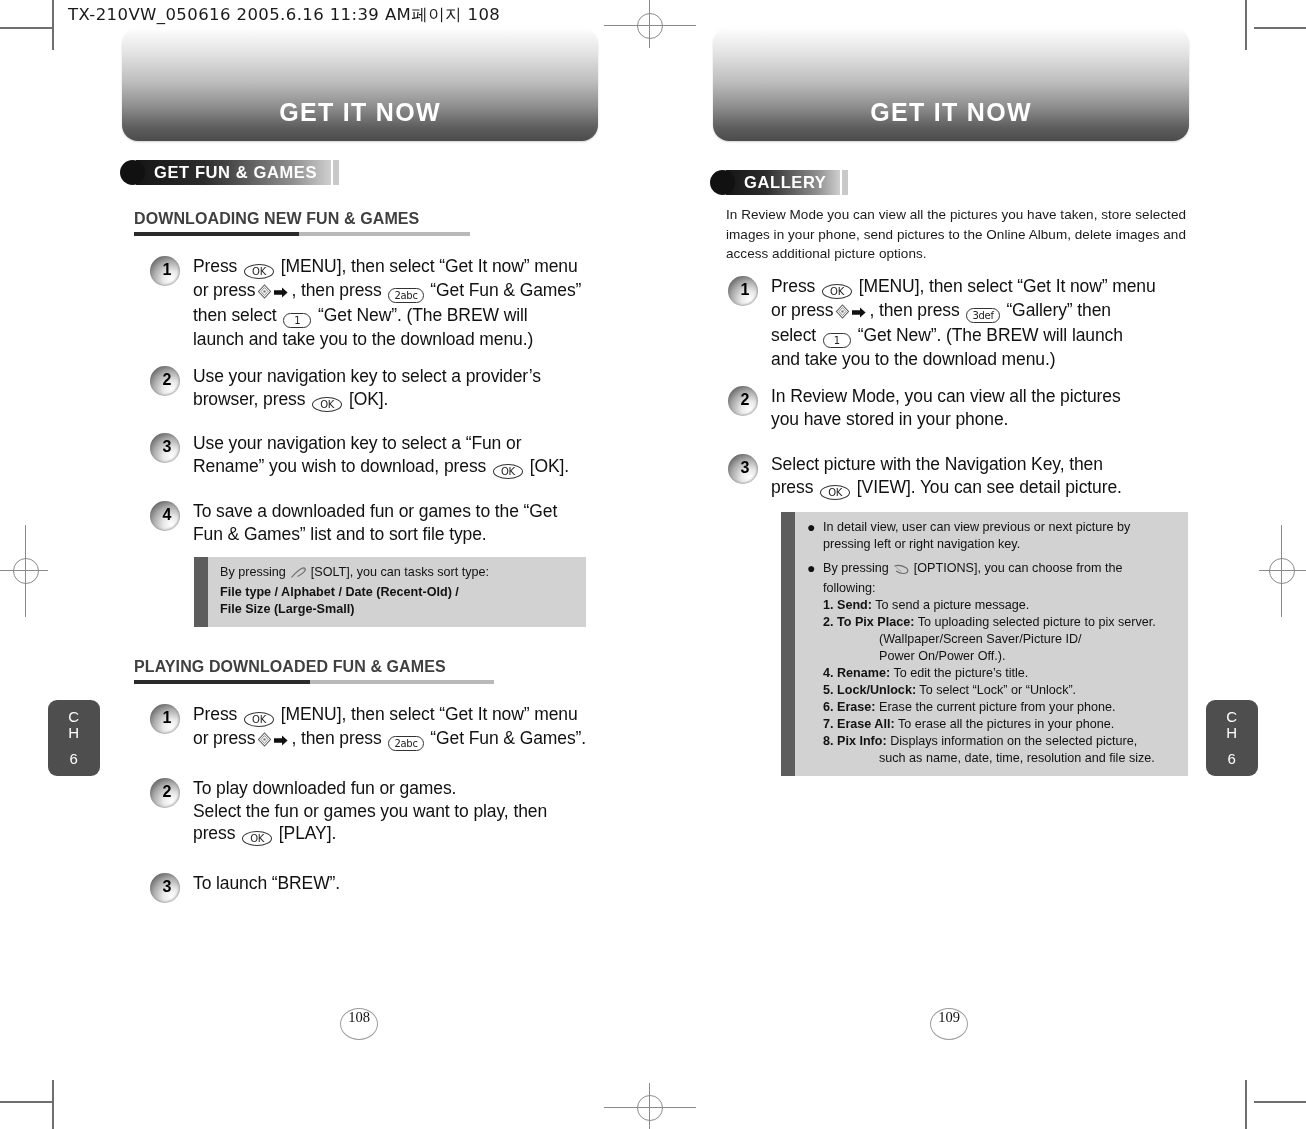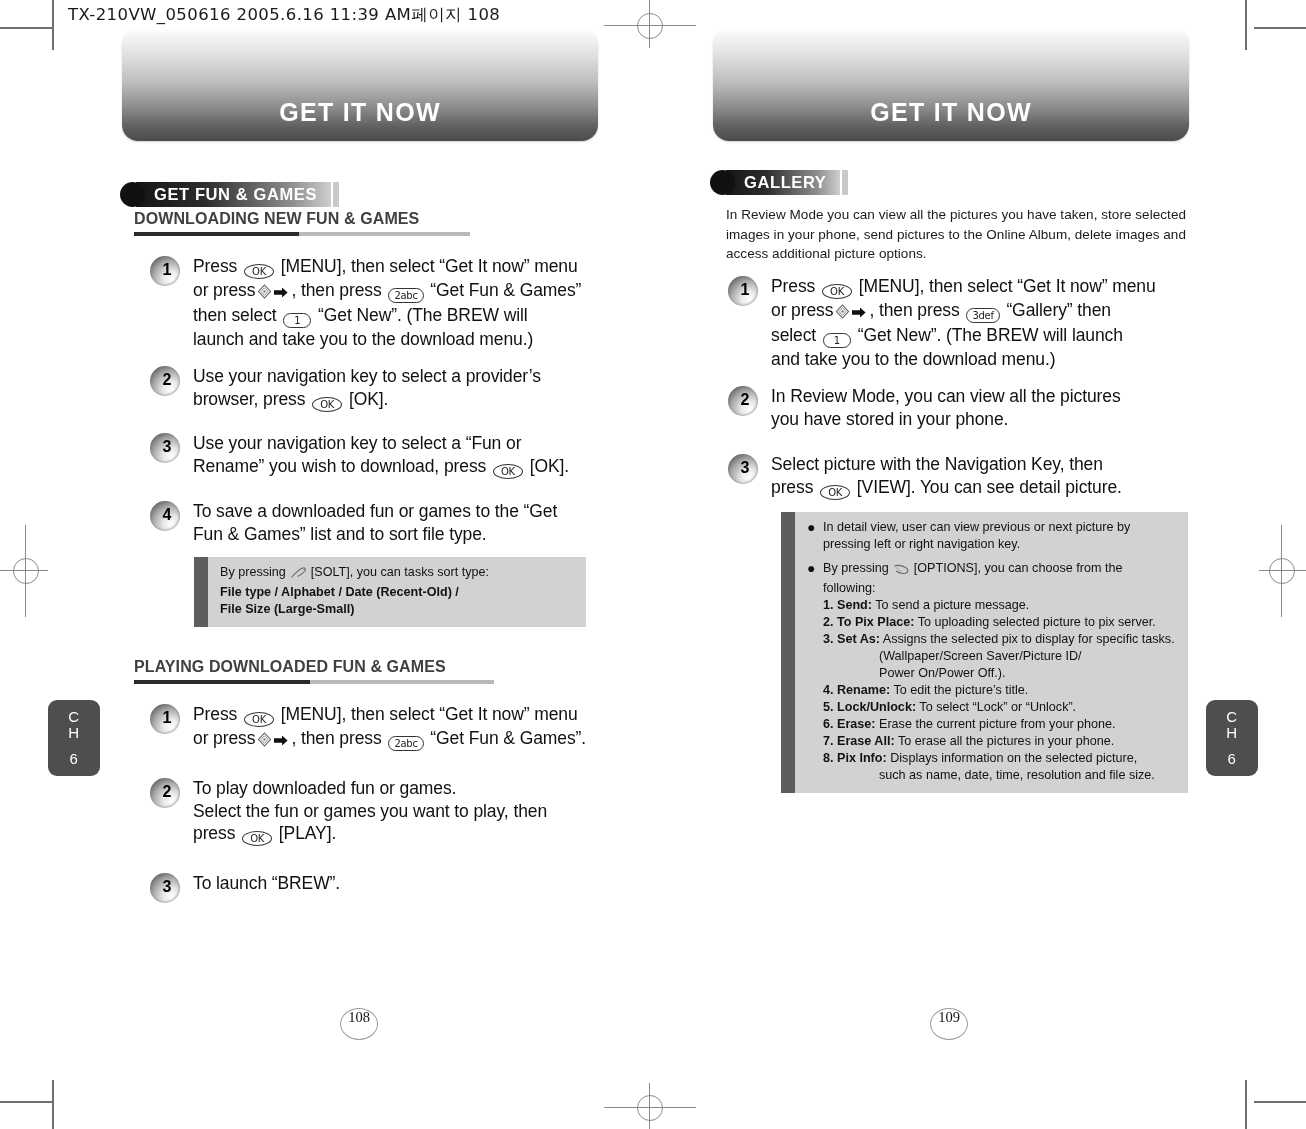--- a/index.html
+++ b/index.html
@@ -302,21 +302,21 @@
 <div class="trim-border" style="left:1254px;top:1101px;width:52px;height:1.5px;"></div>
 
 <div class="slug">TX-210VW_050616  2005.6.16 11:39 AM페이지 108</div>
 
 <div class="page page-left">
 
   <div class="banner">
     <div class="banner-title">GET IT NOW</div>
   </div>
 
-  <div class="pill-wrap" style="left:80px;top:182px;">
+  <div class="pill-wrap" style="left:80px;top:160px;">
     <div class="pill-dot"></div>
     <div class="pill-bar">
       <span class="pill-text">GET FUN &amp; GAMES</span>
     </div>
     <div class="pill-tail"></div>
   </div>
 
   <div class="subhead" style="left:94px;top:210px;width:336px;">
     <div class="subhead-text">DOWNLOADING NEW FUN &amp; GAMES</div>
     <div class="subhead-rule"></div>
@@ -532,21 +532,20 @@
       <div class="note-li">
         <span class="bull">●</span>
         <span class="txt">
           <span>By pressing</span><span class="softkey"><svg width="17" height="12" viewBox="0 0 17 12">
                 <path d="M1.5 3 C4.5 2 9 2.4 13 4.8 C15.5 6.4 15.4 9 13 10 C10.5 11 6 10 3 8" fill="none" stroke="#6a6a6a" stroke-width="1.1"></path>
                 <path d="M2.2 3.2 C4 5.5 6 7 8.2 8.3" fill="none" stroke="#9a9a9a" stroke-width="0.9"></path>
               </svg></span><span>[OPTIONS], you can choose from the following:</span>
 
           <div><b>1. Send:</b> <span>To send a picture message.</span></div>
           <div><b>2. To Pix Place:</b> <span>To uploading selected picture to pix server.</span></div>
-          <div><b>3. Set As:</b> <span>Assigns the selected pix to display for specific tasks.</span></div>
           <div class="indent-1">(Wallpaper/Screen Saver/Picture ID/</div>
           <div class="indent-1">Power On/Power Off.).</div>
           <div><b>4. Rename:</b> <span>To edit the picture’s title.</span></div>
           <div><b>5. Lock/Unlock:</b> <span>To select “Lock” or “Unlock”.</span></div>
           <div><b>6. Erase:</b> <span>Erase the current picture from your phone.</span></div>
           <div><b>7. Erase All:</b> <span>To erase all the pictures in your phone.</span></div>
           <div><b>8. Pix Info:</b> <span>Displays information on the selected picture,</span></div>
           <div class="indent-1">such as name, date, time, resolution and file size.</div>
         </span>
       </div>

